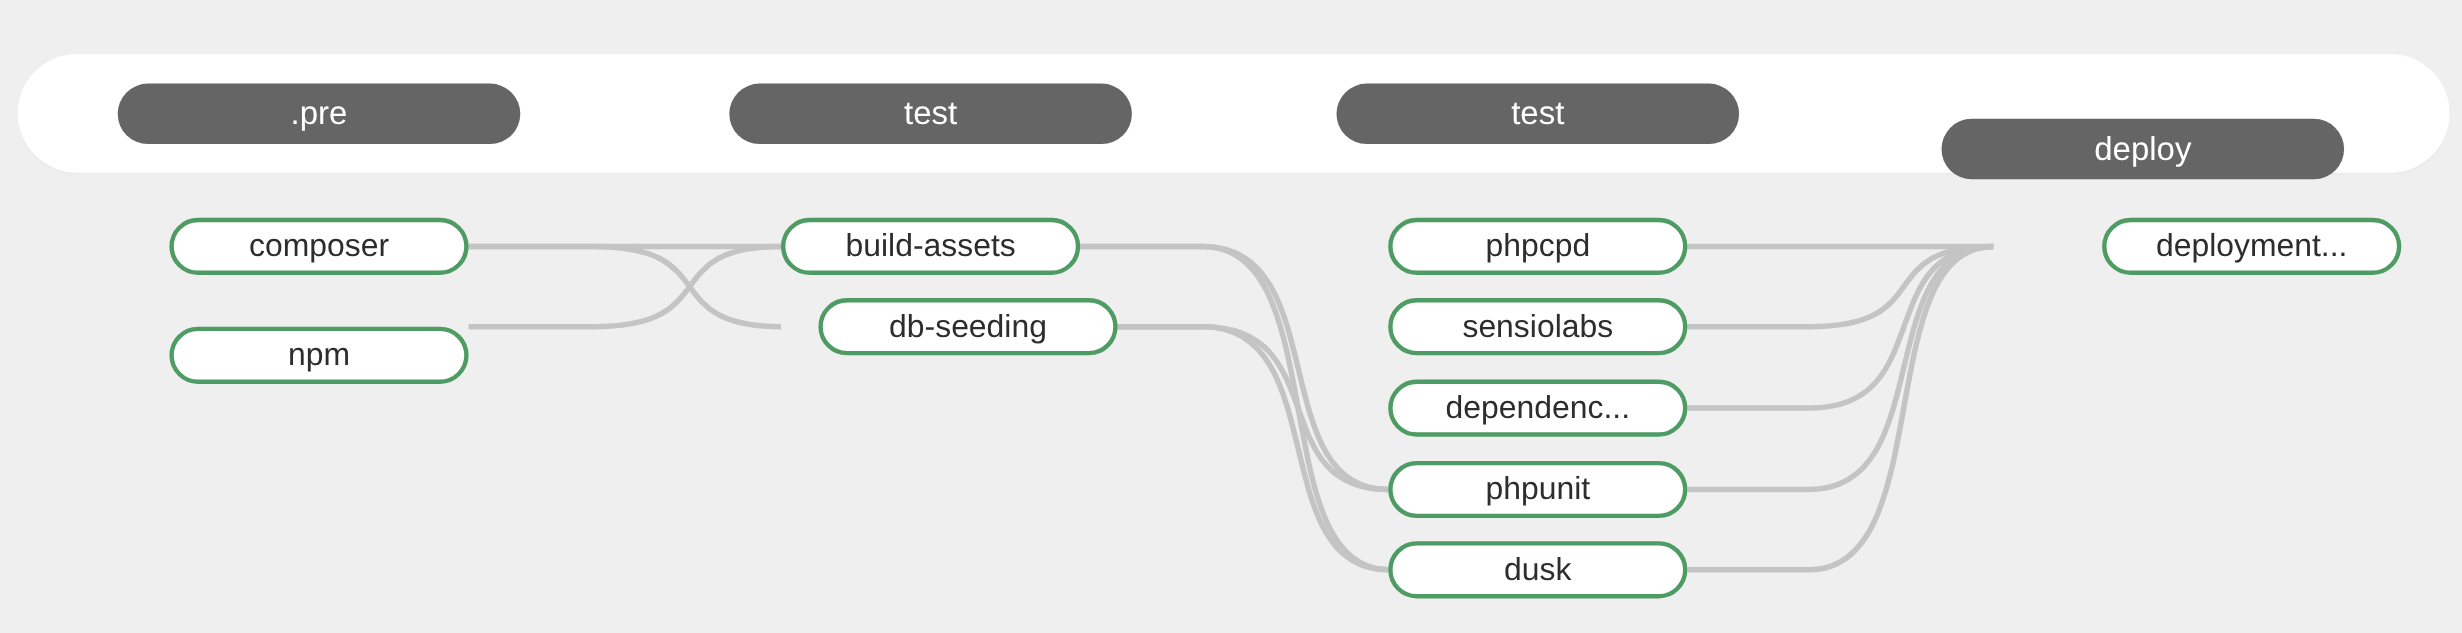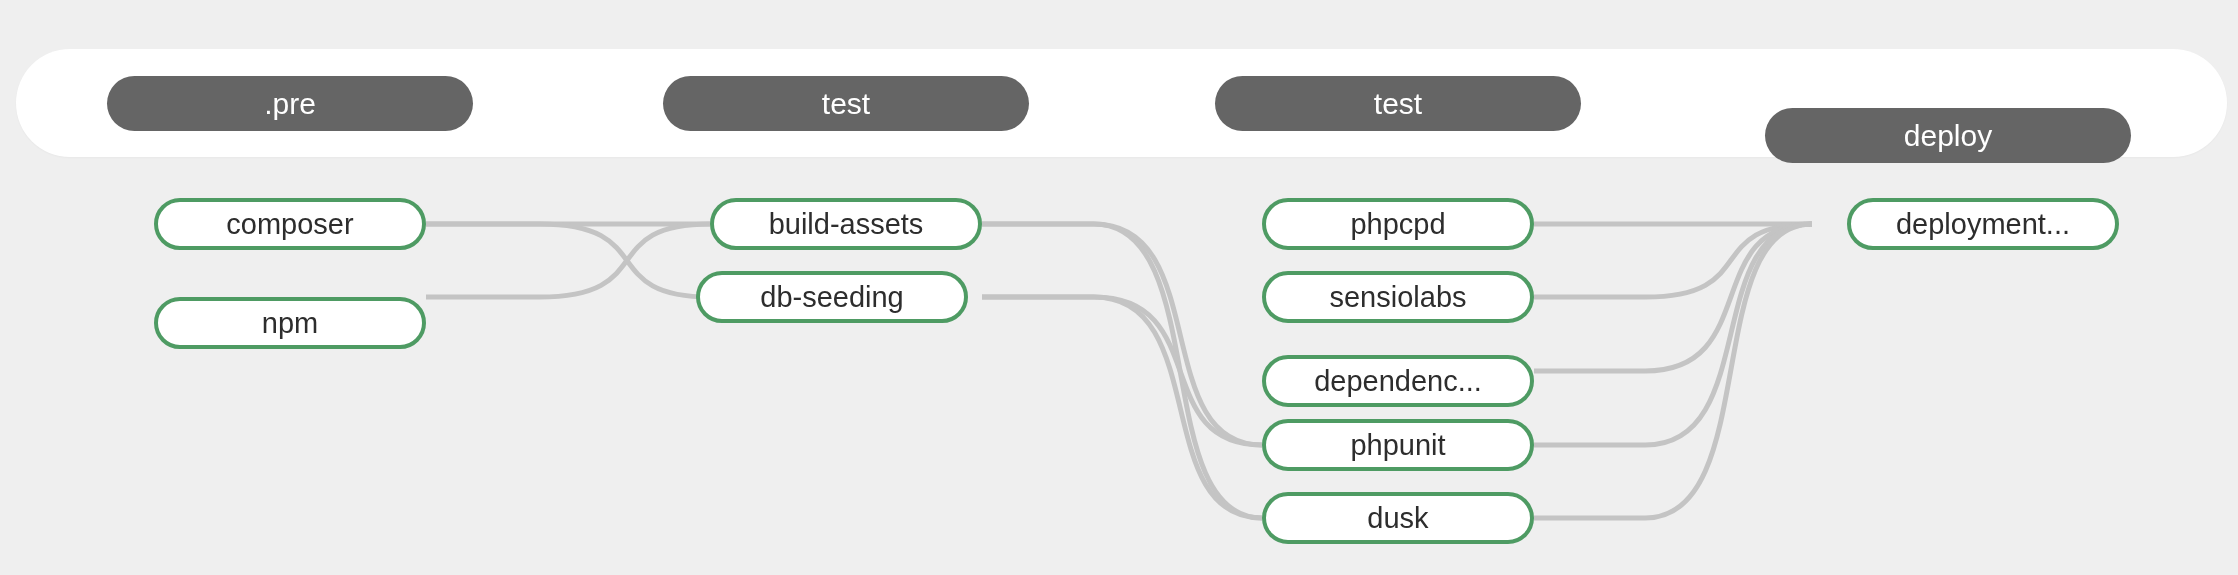--- a/index.html
+++ b/index.html
@@ -103,35 +103,35 @@
   <div id="jobs-layer">
       <div class="job-pill" style="left: 154px; top: 198px; width: 272px; justify-content: center;">
         <span>composer</span>
       </div>
       <div class="job-pill" style="left: 154px; top: 271px; width: 272px; margin-top: 26px;">
         <span>npm</span>
       </div>
       <div class="job-pill" style="left: 710px; top: 198px; width: 272px;">
         <span>build-assets</span>
       </div>
-      <div class="job-pill" style="left: 696px; top: 271px; width: 272px; justify-content: center;">
+      <div class="job-pill" style="left: 744px; top: 271px; width: 272px; justify-content: center;">
         <span>db-seeding</span>
       </div>
       <div class="job-pill" style="left: 1262px; top: 198px; width: 272px;">
         <span>phpcpd</span>
       </div>
       <div class="job-pill" style="left: 1262px; top: 271px; width: 272px;">
         <span>sensiolabs</span>
       </div>
-      <div class="job-pill" style="left: 1262px; top: 355px; width: 272px;">
+      <div class="job-pill" style="left: 1262px; top: 345px; width: 272px;">
         <span>dependenc...</span>
       </div>
       <div class="job-pill" style="left: 1262px; top: 419px; width: 272px;">
         <span>phpunit</span>
       </div>
       <div class="job-pill" style="left: 1262px; top: 492px; width: 272px;">
         <span>dusk</span>
       </div>
-      <div class="job-pill" style="left: 1847px; top: 198px; width: 272px;">
+      <div class="job-pill" style="left: 1911px; top: 198px; width: 272px;">
         <span>deployment...</span>
       </div>
     </div>
 </div>
 
 </body></html>

